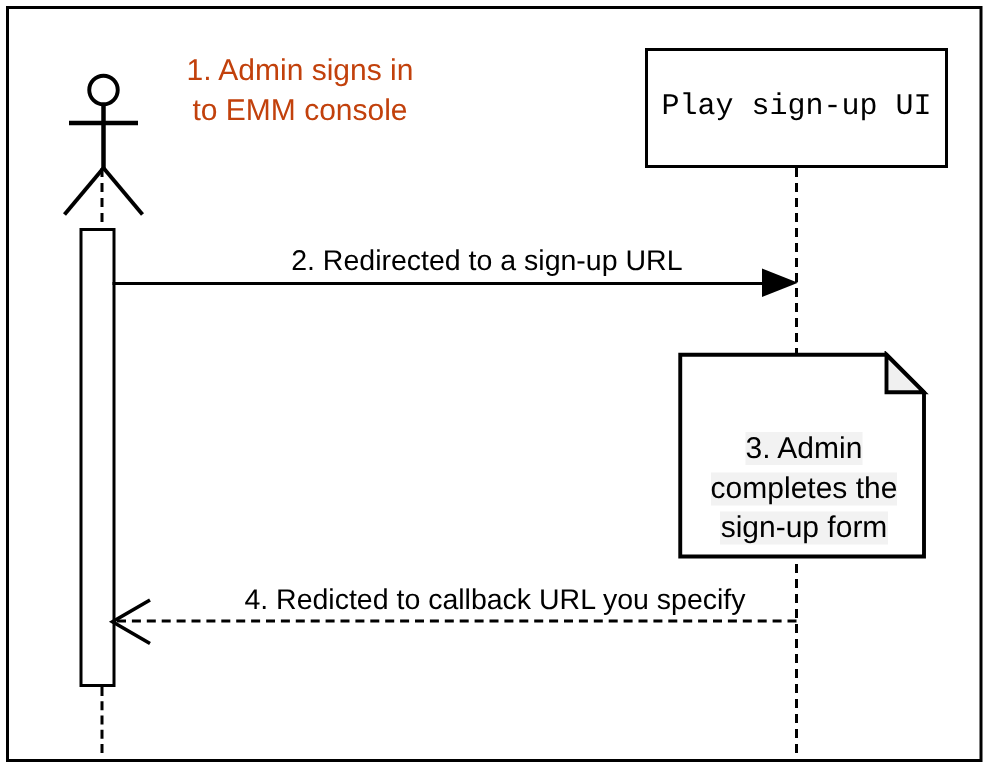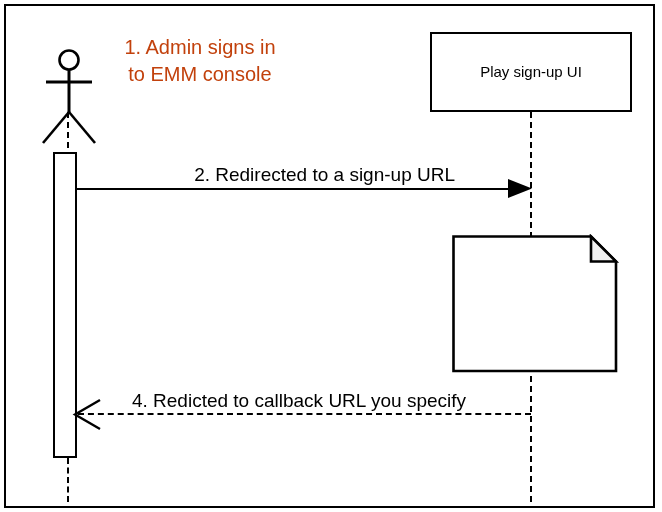--- a/index.html
+++ b/index.html
@@ -53,25 +53,26 @@
   .participant-box {
     position: absolute;
     background: #ffffff;
     border: 2px solid #000000;
     box-sizing: border-box;
     display: flex;
     align-items: center;
     justify-content: center;
   }
   .participant-label {
-    font-size: 15px;
+    font-size: 20px;
     color: #000000;
     line-height: 1.2;
     text-align: center;
     white-space: nowrap;
+    font-family: Liberation Mono, monospace;
   }
 
   
   .message-line {
     position: absolute;
     height: 0;
     border-top: 2px solid #000000;
   }
   .message-line.dashed {
     border-top: 2px dashed #000000;
@@ -158,22 +159,27 @@
     </svg>
     <div class="message-label" style="left:129px; top:157px; width:320px;">2. Redirected to a sign-up URL</div>
 
     <div class="note" style="left:445px; top:228px; width:170px; height:140px;">
       <svg width="170" height="140" viewBox="0 0 170 140">
 
         <path d="M 2.5,2.5 L 140,2.5 L 165,27.5 L 165,137 L 2.5,137 Z" fill="#ffffff" stroke="#000000" stroke-width="2.6" stroke-linejoin="miter"></path>
 
         <path d="M 140,2.5 L 165,27.5 L 140,27.5 Z" fill="#f0f0f0" stroke="#000000" stroke-width="2.6" stroke-linejoin="miter"></path>
       </svg>
+      <div class="note-text" style="top:26px;">
+        <span>3. Admin
+completes the
+sign-up form</span>
+      </div>
     </div>
 
     <div class="message-line dashed" style="left:72px; top:407px; width:453px;"></div>
     <svg style="position:absolute; left:64px; top:392px;" width="34" height="34">
       <polyline points="30,2 5,16.5 30,31" fill="none" stroke="#000000" stroke-width="2.4" stroke-linecap="butt"></polyline>
     </svg>
-    <div class="message-label" style="left:95px; top:383px; width:396px; text-align:center;">4. Redicted to callback URL you specify</div>
+    <div class="message-label" style="left:95px; top:383px; width:396px; text-align:right;">4. Redicted to callback URL you specify</div>
 
   </div>
 </div>
 
 </body></html>

